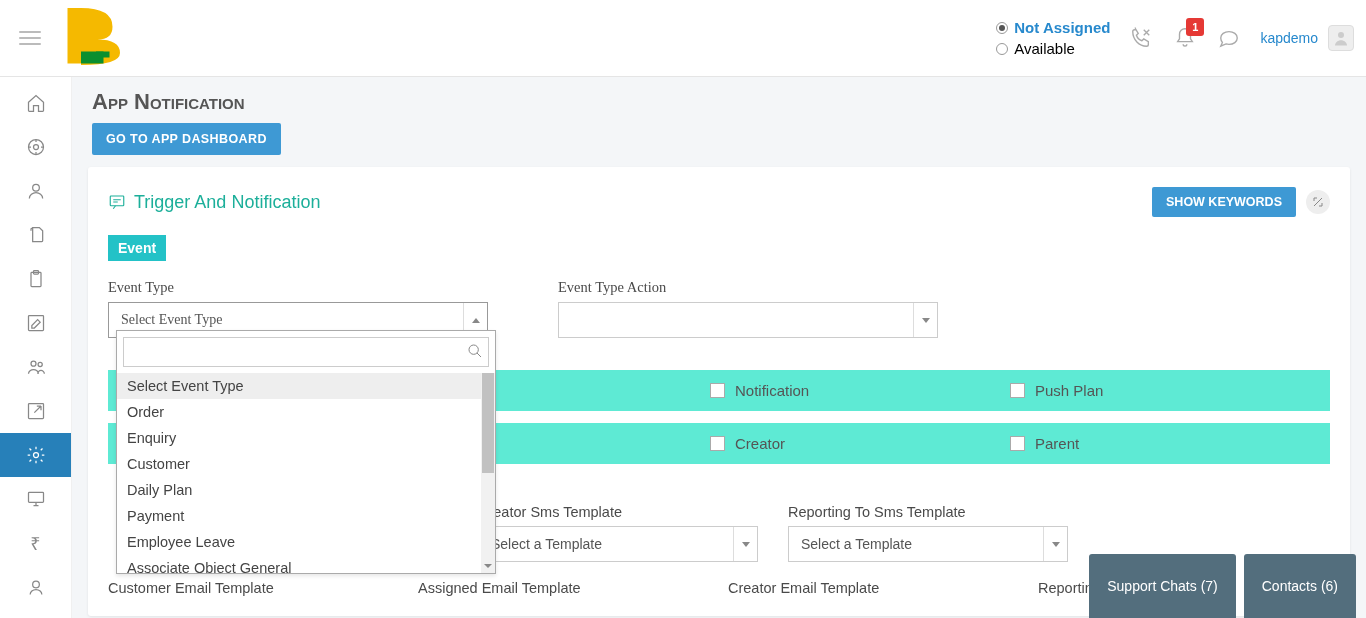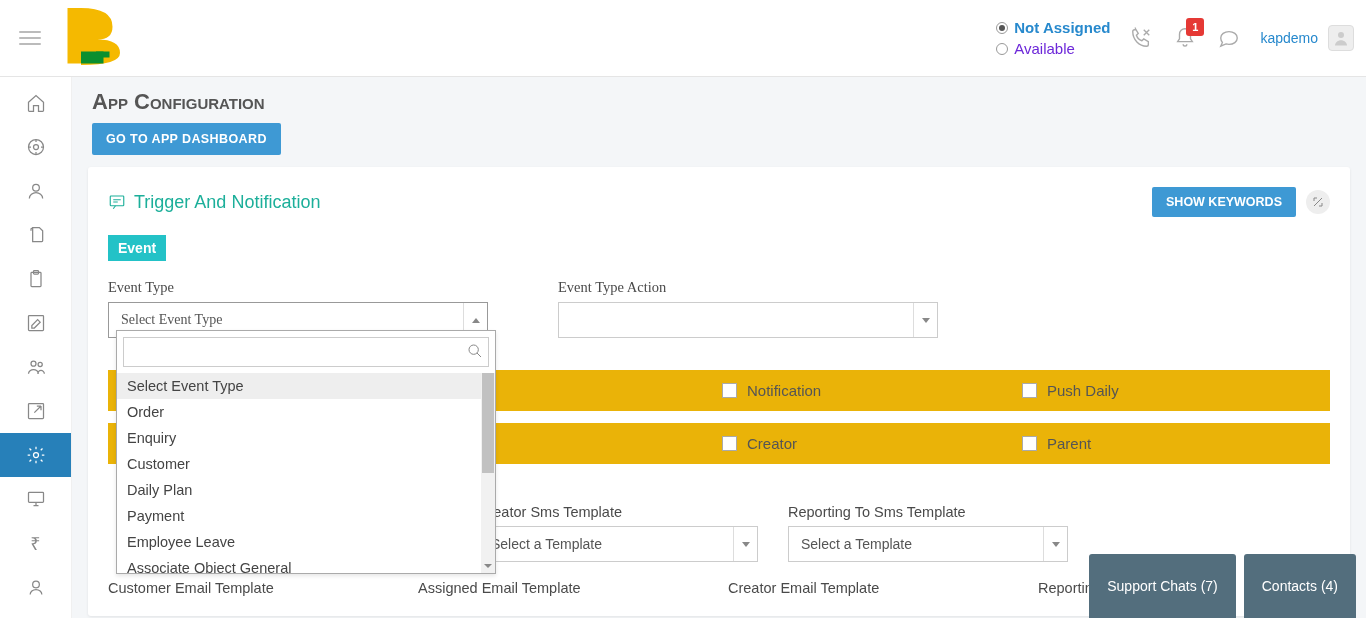--- a/index.html
+++ b/index.html
@@ -46,21 +46,21 @@
   .hamburger::after { top: 12px; }
   .logo { height: 60px; }
   .topbar-right {
     display: flex; align-items: center; gap: 20px;
   }
   .availability { display:flex; flex-direction:column; gap:4px; font-size:15px;}
   .radio-row { display:flex; align-items:center; gap:6px; cursor:pointer;}
   .radio { width:12px; height:12px; border-radius:50%; border:1px solid #999; background:#fff; display:flex; align-items:center; justify-content:center;}
   .radio.checked::after{content:""; width:6px;height:6px;border-radius:50%; background:#555;}
   .avail-na{ color:#2789cd; font-weight:600;}
-  .avail-a{ color:#6d28d9; font-weight:400;}
+  .avail-a{ color:#000000; font-weight:400;}
   .icons-area{display:flex;align-items:center;gap:22px;}
   .icon-svg{width:22px;height:22px;stroke:#aaa;fill:none;stroke-width:1.5;cursor:pointer;}
   .bell-wrap{position:relative;}
   .badge{position:absolute;top:-8px;right:-8px;background:#e53935;color:#fff;font-size:11px;font-weight:600;width:18px;height:18px;border-radius:3px;display:flex;align-items:center;justify-content:center;}
   .user-area{display:flex;align-items:center;gap:10px;}
   .username{color:#2789cd;}
   .avatar{width:26px;height:26px;background:#eee;border:1px solid #ddd;border-radius:4px;display:flex;align-items:center;justify-content:center;}
   .avatar svg{width:18px;height:18px;fill:#ccc;}
 
   
@@ -87,21 +87,21 @@
   .form-grid{display:flex;gap:70px;flex-wrap:wrap;}
   .field{display:flex;flex-direction:column;gap:6px;min-width:380px;font-family:Liberation Serif, serif;}
   .field-label{color:#4a4a4a;font-size:14.5px;}
   .select-box{position:relative;width:380px;height:36px;border:1px solid #999;display:flex;align-items:center;padding:0 30px 0 12px;color:#555;background:#fff;cursor:pointer;}
   .select-box.light{border:1px solid #ccc;}
   .select-box.short{width:280px;}
   .select-caret{position:absolute;right:0;top:0;height:100%;width:24px;border-left:1px solid #ddd;display:flex;align-items:center;justify-content:center;}
   .select-caret::after{content:"";width:0;height:0;border-left:4px solid transparent;border-right:4px solid transparent;border-top:5px solid #888;}
   .select-caret.up::after{border-top:none;border-bottom:5px solid #888;}
 
-  .check-row{background:#eab308;padding:12px 8px;margin-top:12px;display:flex;align-items:flex-end;}
+  .check-row{background:#5eead4;padding:12px 20px;margin-top:12px;display:flex;align-items:flex-end;}
   .check-cell{display:flex;align-items:center;gap:10px;color:#555;font-size:15px;}
   .check-cell.c2{min-width:300px;}
   .check-cell.c3{min-width:300px;}
   .check-cell.c4{min-width:300px;}
   .chk{width:15px;height:15px;border:1px solid #aaa;background:#fff;cursor:pointer;}
 
   
   .dropdown{position:absolute;left:116px;top:330px;width:380px;background:#fff;border:1px solid #aaa;z-index:50;box-shadow:0 2px 4px rgba(0,0,0,.1);}
   .dd-search{position:relative;padding:6px;}
   .dd-input{width:100%;height:30px;border:1px solid #ccc;padding:0 28px 0 8px;font-size:13px;}
@@ -247,21 +247,21 @@
   <div class="side-item rupee">₹</div>
   <div class="side-item">
       <svg viewBox="0 0 24 24">
         <circle cx="12" cy="9" r="4"></circle>
         <path d="M5 21c0-3 3-6 7-6s7 3 7 6"></path>
       </svg>
     </div>
 </div>
 
 <div class="main">
-  <div class="page-title">App Configuration</div>
+  <div class="page-title">App Notification</div>
   <button class="dashboard-btn">GO TO APP DASHBOARD</button>
 
   <div class="panel">
     <div class="panel-head">
       <div class="panel-title">
         <svg viewBox="0 0 24 24">
             <rect x="3" y="4" width="18" height="13" rx="1"></rect>
             <path d="M7 21l3-4"></path>
             <path d="M7 9h10M7 12h6"></path>
           </svg>
@@ -300,21 +300,21 @@
       <div class="lead" style="width:350px"></div>
       <div class="check-cell c2" style="margin-left:-20px;">
         <span>Notification</span>
       </div>
       <div class="check-cell c3">
         <span class="chk"></span>
         <span>Notification</span>
       </div>
       <div class="check-cell c4">
         <span class="chk"></span>
-        <span>Push Daily</span>
+        <span>Push Plan</span>
       </div>
     </div>
 
     <div class="check-row">
       <div class="lead" style="width:350px"></div>
       <div class="check-cell c2" style="margin-left:-20px;">
         <span>gned To</span>
       </div>
       <div class="check-cell c3">
         <span class="chk"></span>
@@ -385,14 +385,14 @@
     <div class="dd-item">Associate Object General</div>
     <div class="dd-scroll">
         <div class="dd-thumb"></div>
       </div>
     <div class="dd-scroll-bot"></div>
   </div>
 </div>
 
 <div class="chat-tabs">
   <div class="chat-tab">Support Chats  (7)</div>
-  <div class="chat-tab">Contacts (4)</div>
+  <div class="chat-tab">Contacts (6)</div>
 </div>
 
 </body></html>

